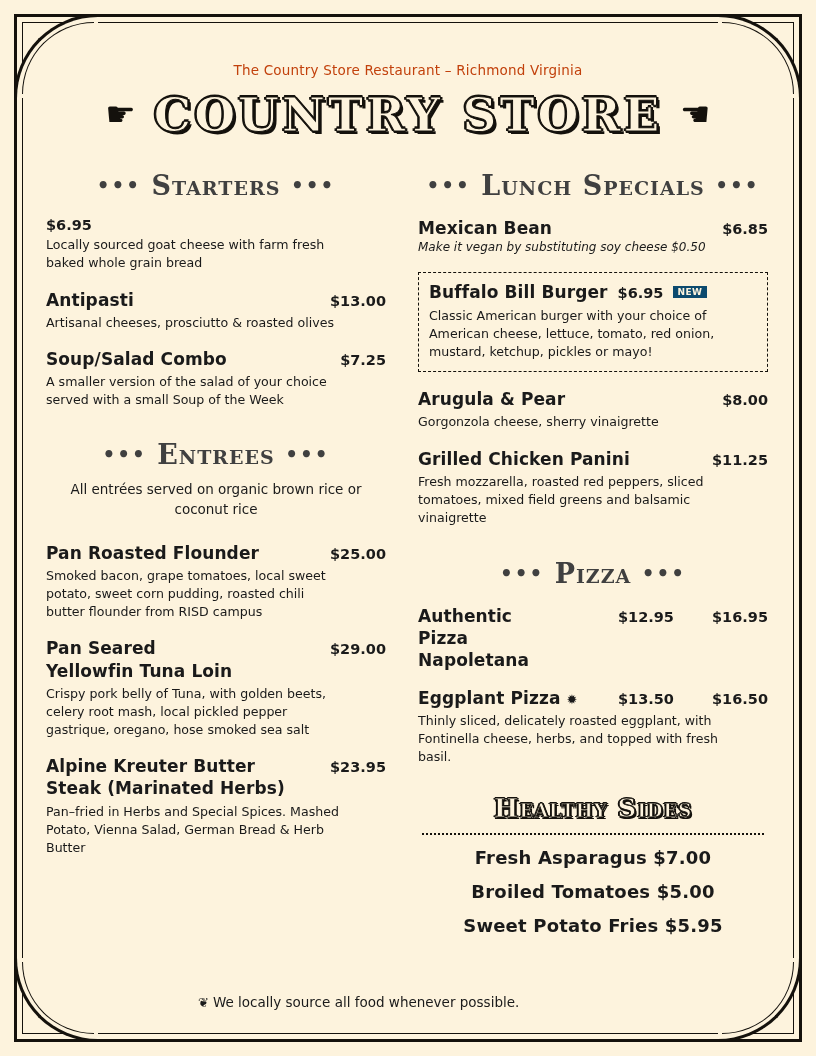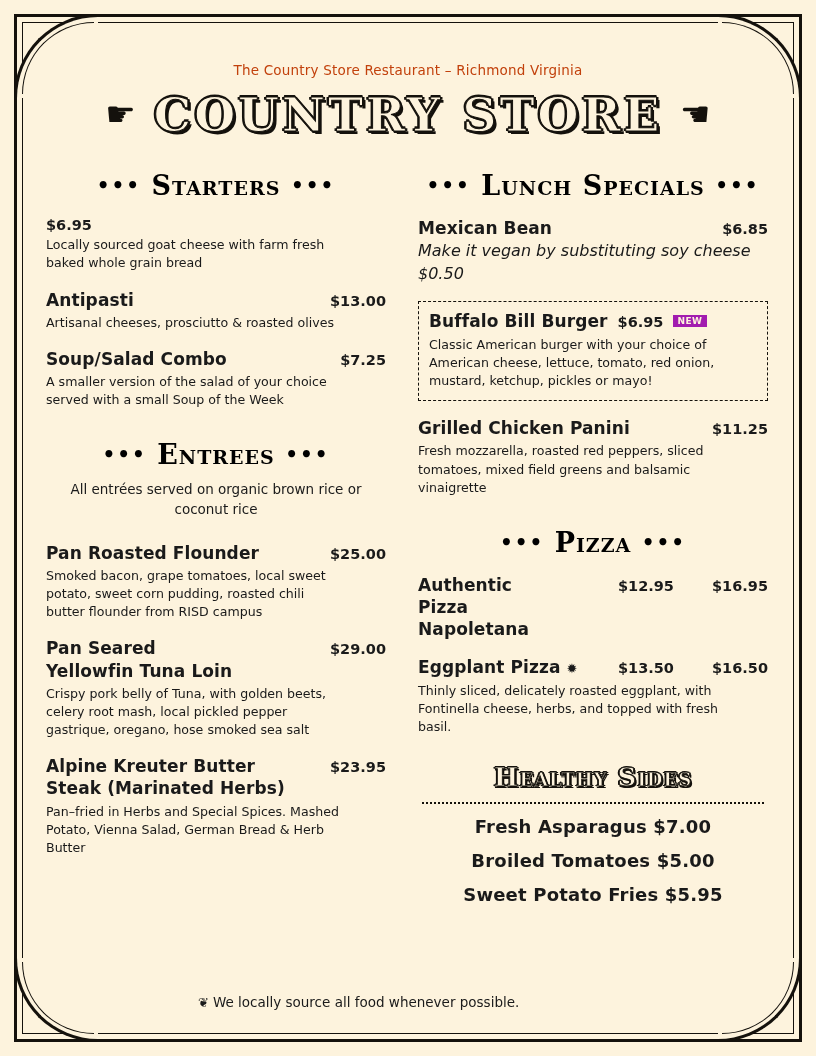--- a/index.html
+++ b/index.html
@@ -163,21 +163,21 @@
   .col-left { width: 340px; }
   .col-right { width: 350px; }
 
   .section-head {
     text-align: center;
     font-family: "DejaVu Serif", serif;
     font-size: 27px;
     font-weight: bold;
     letter-spacing: 1px;
     margin: 0 0 16px 0;
-    color: #000000;
+    color: #404040;
     font-variant: small-caps;
   }
   .section-head .dots {
     font-size: 20px;
     letter-spacing: 2px;
     vertical-align: 3px;
   }
   .section-note {
     text-align: center;
     font-size: 13.5px;
@@ -212,38 +212,38 @@
     justify-content: space-between;
     gap: 18px;
   }
   .item-desc {
     font-size: 12.6px;
     line-height: 1.45;
     margin-top: 3px;
     max-width: 300px;
   }
   .item-sub {
-    font-size: 16px;
+    font-size: 12px;
     font-style: italic;
     line-height: 1.45;
   }
 
   .featured {
     border: 1.5px dashed #14110c;
     padding: 8px 10px 10px 10px;
     margin: 0 0 16px 0;
   }
   .featured .item-head {
     justify-content: flex-start;
     gap: 10px;
   }
   .badge {
     font-size: 9px;
     font-weight: bold;
-    background: #a21caf;
+    background: #0c4a6e;
     color: #fdf3dd;
     padding: 1px 4px;
     letter-spacing: 0.5px;
     position: relative;
     top: -3px;
   }
 
   .veg-mark { font-size: 13px; }
 
   
@@ -396,20 +396,27 @@
 
       <div class="featured">
         <div class="item-head">
           <span class="item-name">Buffalo Bill Burger</span>
           <span class="item-price">$6.95</span>
           <span class="badge">NEW</span>
         </div>
         <div class="item-desc" style="max-width:310px;">Classic American burger with your choice of American cheese, lettuce, tomato, red onion, mustard, ketchup, pickles or mayo!</div>
       </div>
 
+      <div class="item">
+        <div class="item-head">
+          <span class="item-name">Arugula &amp; Pear</span>
+          <span class="item-price">$8.00</span>
+        </div>
+        <div class="item-desc">Gorgonzola cheese, sherry vinaigrette</div>
+      </div>
 
       <div class="item">
         <div class="item-head">
           <span class="item-name">Grilled Chicken Panini</span>
           <span class="item-price">$11.25</span>
         </div>
         <div class="item-desc">Fresh mozzarella, roasted red peppers, sliced tomatoes, mixed field greens and balsamic vinaigrette</div>
       </div>
 
       <div class="section-head" style="margin-top:30px;">

